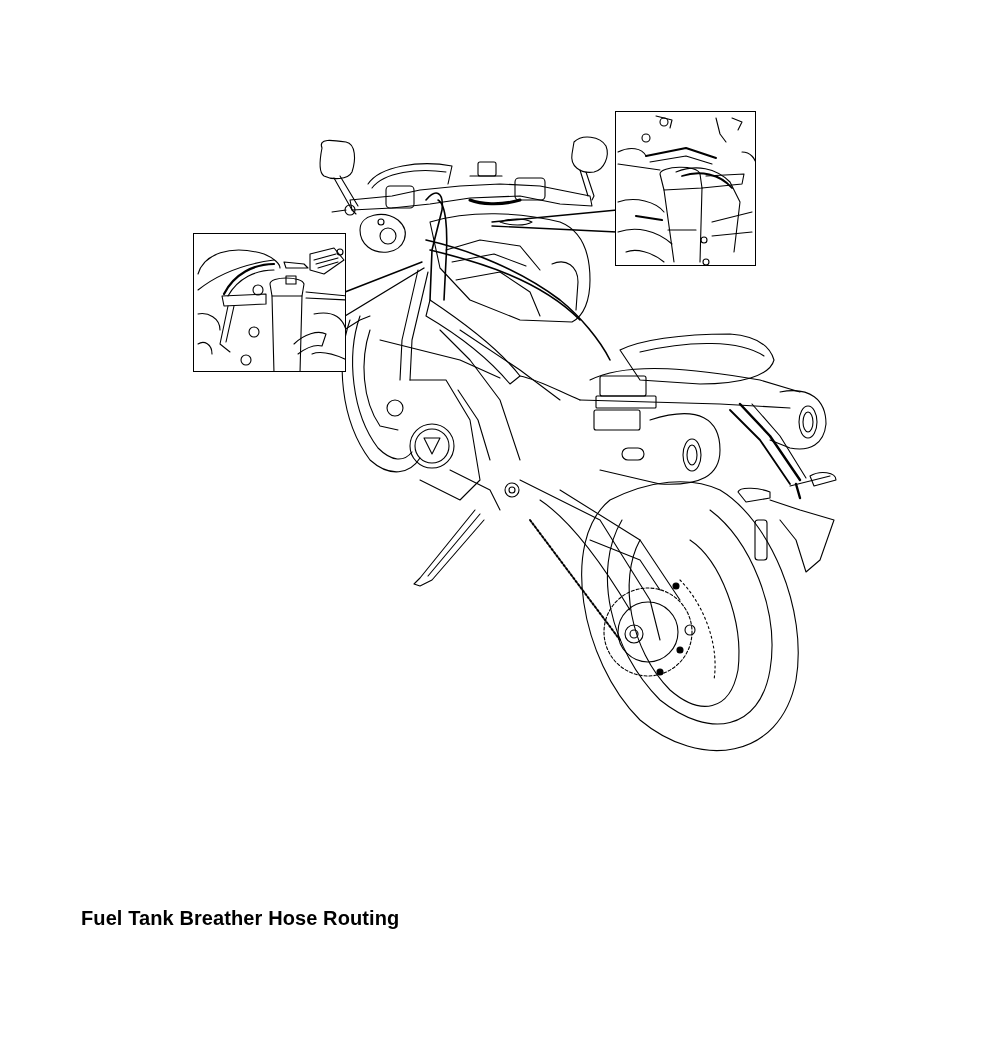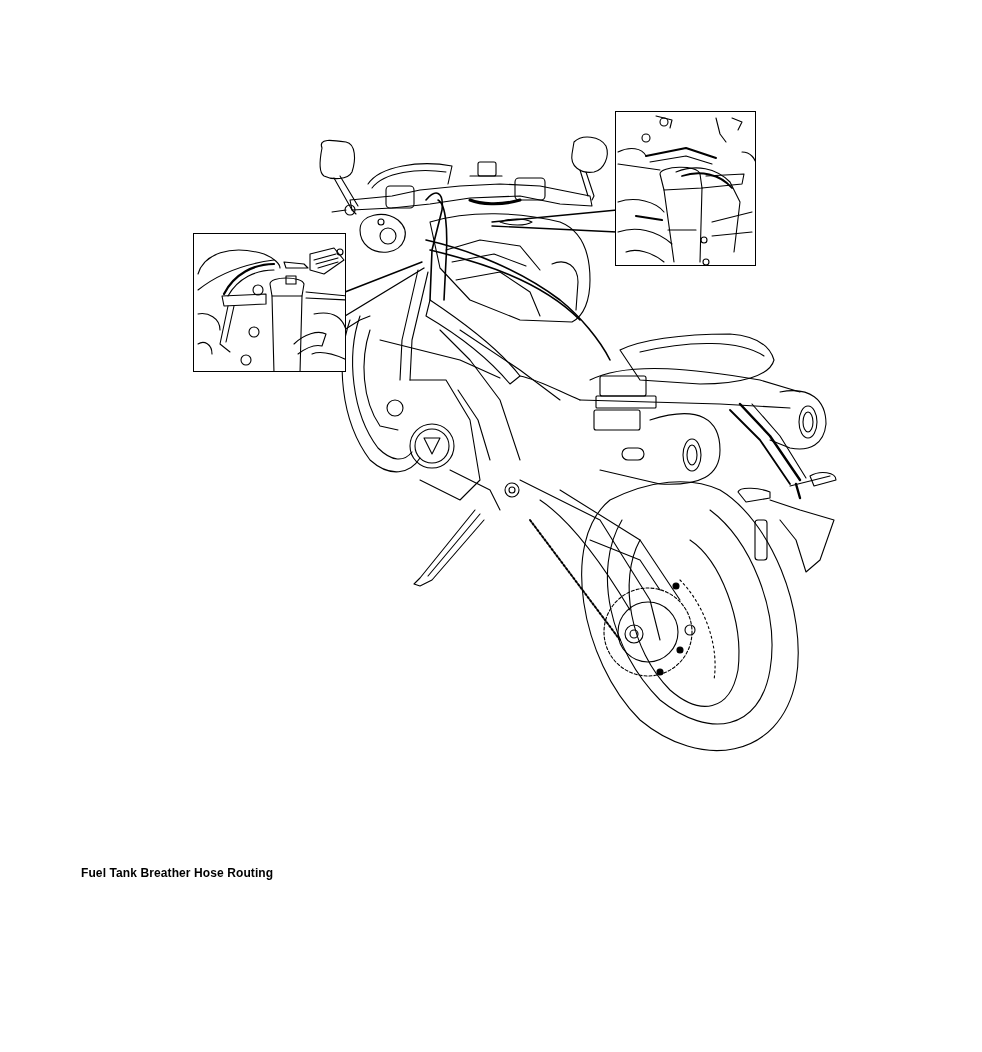--- a/index.html
+++ b/index.html
@@ -2,21 +2,21 @@
 <html><head>
 <meta charset="utf-8">
 <style>
   html, body { margin: 0; padding: 0; background: #ffffff; }
   body { width: 982px; height: 1052px; position: relative; overflow: hidden;
          font-family: "Liberation Sans", sans-serif; color: #000; }
   .figure { position: absolute; left: 0; top: 0; width: 982px; height: 800px; }
   .figure svg { position: absolute; left: 0; top: 0; }
   .inset { position: absolute; background: #fff; border: 1.5px solid #000; box-sizing: border-box; overflow: hidden; }
   .inset svg { position: absolute; left: 0; top: 0; }
-  .caption { position: absolute; left: 81px; top: 866px; font-size: 12px; font-weight: bold; letter-spacing: 0.1px; }
+  .caption { position: absolute; left: 81px; top: 907px; font-size: 20px; font-weight: bold; letter-spacing: 0.1px; }
 </style>
 </head>
 <body>
 
 <div class="figure">
   <svg width="982" height="800" viewBox="0 0 982 800" fill="none" stroke="#000" stroke-width="1.1" stroke-linejoin="round" stroke-linecap="round">
 
     <g stroke-width="1.4">
       <path d="M345 292 L422 262"></path>
       <path d="M345 316 L424 268"></path>

